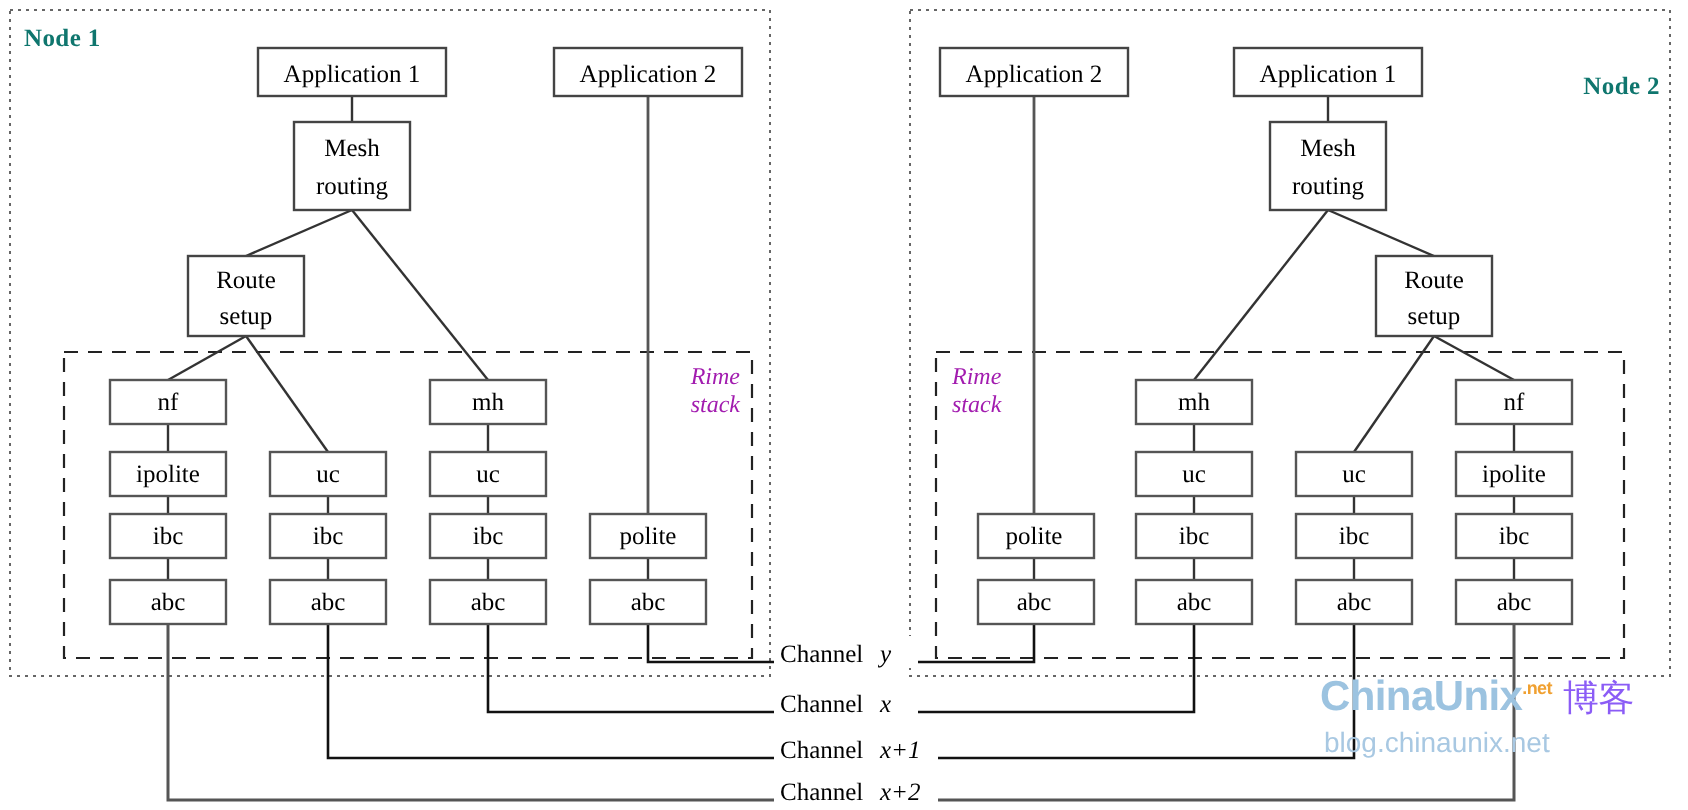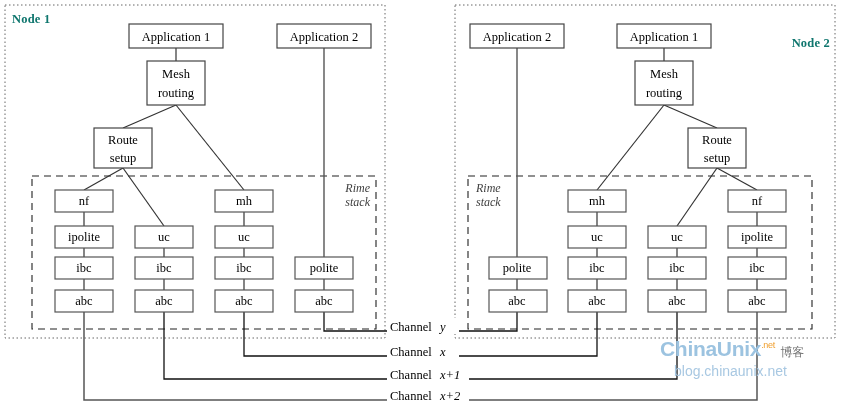--- a/index.html
+++ b/index.html
@@ -1,26 +1,26 @@
 <!DOCTYPE html>
 <html><head>
 <meta charset="utf-8">
 <style>
   html,body{margin:0;padding:0;background:#ffffff;}
   body{width:844px;height:405px;overflow:hidden;
        font-family:"Liberation Serif","DejaVu Serif",serif;}
   #stage{position:relative;width:844px;height:405px;}
   #stage svg{position:absolute;left:0;top:0;}
   .node-label{position:absolute;font-weight:bold;font-size:12.5px;color:#0f766e;letter-spacing:.2px;}
-  .rime-label{position:absolute;font-style:italic;font-size:12px;color:#404040;line-height:14px;}
+  .rime-label{position:absolute;font-style:italic;font-size:12px;color:#a21caf;line-height:14px;}
   .wm{position:absolute;pointer-events:none;}
   .wm1{font-family:"Liberation Sans","DejaVu Sans",sans-serif;font-weight:bold;font-size:21px;color:#9cc3e0;letter-spacing:-.3px;}
-  .wm-net{font-size:9px;color:#f0a030;vertical-align:super;font-weight:normal;}
-  .wm-cn{font-family:"DejaVu Sans",sans-serif;font-size:12px;color:#737373;font-weight:normal;}
-  .wm2{font-family:"Liberation Sans","DejaVu Sans",sans-serif;font-size:14px;color:#a8c8e2;margin-left:12px;}
+  .wm-net{font-size:9px;color:#f0a030;vertical-align:super;font-weight:bold;}
+  .wm-cn{font-family:"DejaVu Sans",sans-serif;font-size:18px;color:#8b5cf6;font-weight:normal;}
+  .wm2{font-family:"Liberation Sans","DejaVu Sans",sans-serif;font-size:14px;color:#a8c8e2;}
   .bx{font-size:12.5px;}
   .chlab{font-size:12.5px;}
 </style>
 </head>
 <body>
 
 <div id="stage">
 
   <svg width="844" height="405">
     <defs></defs>

